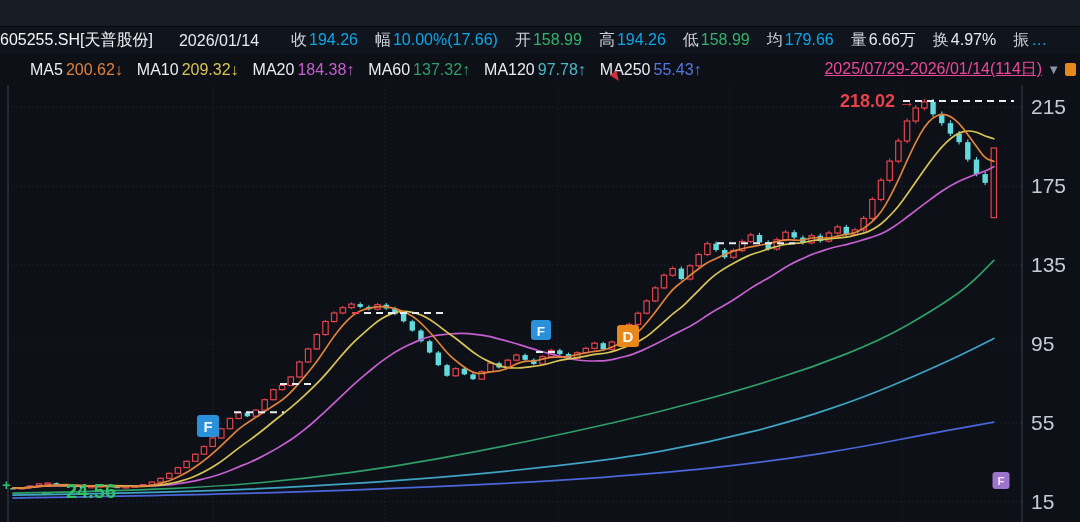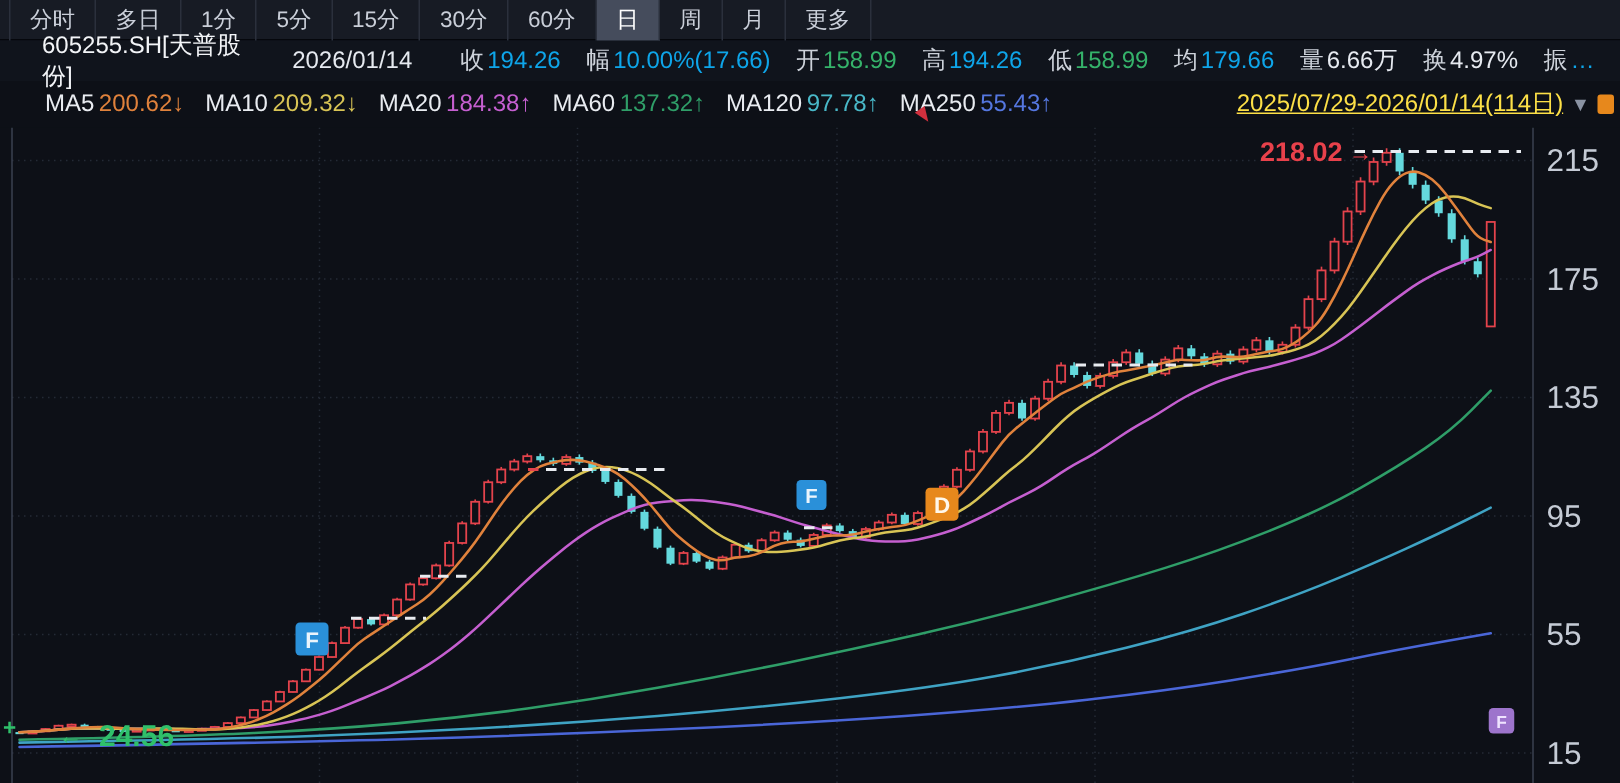--- a/index.html
+++ b/index.html
@@ -13,61 +13,48 @@
   .tabs{display:flex;height:27px;}
   .tab{padding:0 13px;line-height:27px;border-right:1px solid #2b303c;cursor:pointer;white-space:nowrap;}
   .tab:first-child{border-left:1px solid #2b303c;margin-left:6px;}
   .tab.active{background:#454c5c;color:#ffffff;}
   .r1right{margin-left:auto;display:flex;align-items:center;height:27px;}
   .tool{padding:0 12px;line-height:27px;border-left:1px solid #2b303c;cursor:pointer;color:#dfe3ea;white-space:nowrap;}
   .tool.ai{color:#3ec4c4;}
   .help-circle{display:inline-block;width:15px;height:15px;border:1.5px solid #dfe3ea;
         border-radius:50%;text-align:center;line-height:15px;font-size:11px;font-weight:bold;}
   
-  .row2{height:27px;background:#10141c;font-size:16px;color:#e6eaf0;padding-left:28px;}
+  .row2{height:27px;background:#10141c;font-size:16px;color:#e6eaf0;padding-left:0;}
   .code{color:#f2f4f7;margin-right:26px;}
   .qdate{margin-right:32px;}
   .qf{margin-right:17px;white-space:nowrap;}
   .q-label{color:#cdd2da;margin-right:2px;}
   .v-up{color:#0ea5e9;}  .v-down{color:#35b26a;}  .v-flat{color:#e6eaf0;}
   
   .row3{height:31px;background:#0d1017;font-size:16px;padding-left:30px;color:#e9ecf1;}
   .ma{margin-right:14px;white-space:nowrap;}
   .ma .lbl{color:#e9ecf1;margin-right:3px;}
   .range-wrap{margin-left:auto;display:flex;align-items:center;padding-right:4px;}
-  .range{color:#fde047;text-decoration:underline;cursor:pointer;}
+  .range{color:#ec4899;text-decoration:underline;cursor:pointer;}
   .caret{color:#8a93a3;font-size:13px;margin:0 5px;cursor:pointer;}
   .orange-ic{width:11px;height:13px;background:#e7881c;border-radius:2px;display:inline-block;cursor:pointer;}
   .red-marker{position:absolute;left:612px;top:72px;width:0;height:0;
       border-left:4px solid transparent;border-right:4px solid transparent;
       border-top:10px solid #d2303e;transform:rotate(-35deg);}
   
   #chart{position:absolute;left:0;top:85px;display:block;}
   #chart text{font-family:"Liberation Sans",sans-serif;}
   .ylabel{fill:#c5cbd5;font-size:21px;}
 </style>
 </head>
 <body>
 
 <div class="app">
 
   <div class="bar row1">
-    <div class="tabs" id="tabs">
-        <span class="tab">分时</span>
-        <span class="tab">多日</span>
-        <span class="tab">1分</span>
-        <span class="tab">5分</span>
-        <span class="tab">15分</span>
-        <span class="tab">30分</span>
-        <span class="tab">60分</span>
-        <span class="tab active">日</span>
-        <span class="tab">周</span>
-        <span class="tab">月</span>
-        <span class="tab">更多</span>
-      </div>
   </div>
 
   <div class="bar row2">
     <span class="code">605255.SH[天普股份]</span>
     <span class="qdate">2026/01/14</span>
     <span id="qfields" style="display:flex;">
         <span class="qf"><span class="q-label">收</span><span class="v-up">194.26</span></span>
         <span class="qf"><span class="q-label">幅</span><span class="v-up">10.00%(17.66)</span></span>
         <span class="qf"><span class="q-label">开</span><span class="v-down">158.99</span></span>
         <span class="qf"><span class="q-label">高</span><span class="v-up">194.26</span></span>

